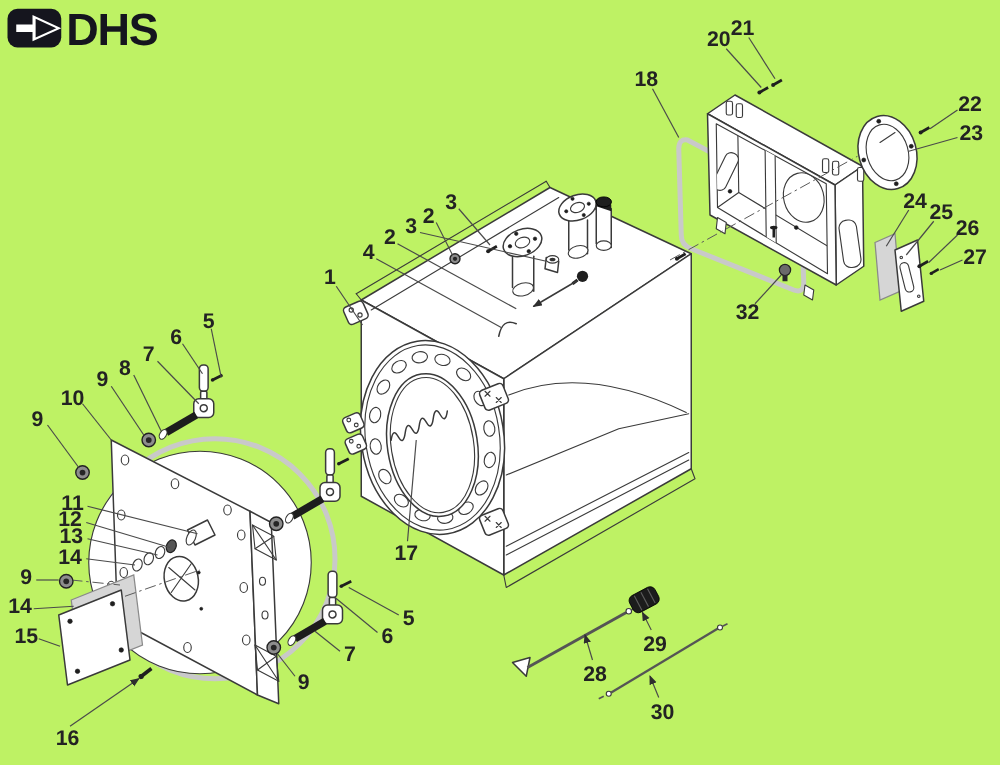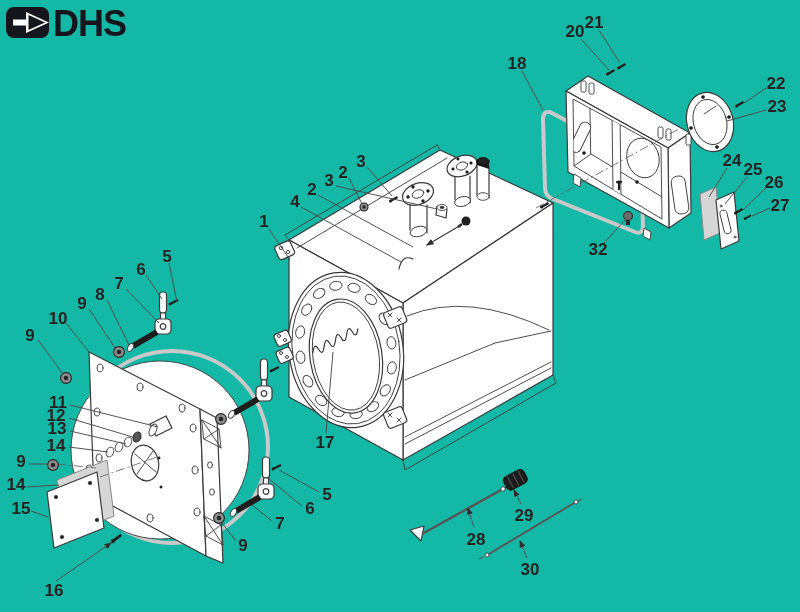--- a/index.html
+++ b/index.html
@@ -1,16 +1,16 @@
 <!DOCTYPE html>
 <html><head>
 <meta charset="utf-8">
 <style>
   html,body{margin:0;padding:0;background:#fff;}
-  .stage{position:relative;width:800px;height:612px;background:#14b8a6;overflow:hidden;
+  .stage{position:relative;width:800px;height:612px;background:#bef264;overflow:hidden;
          font-family:"Liberation Sans",sans-serif;}
   svg{position:absolute;left:0;top:0;}
   .s  {fill:none;stroke:#3a3a3a;stroke-width:1.2;stroke-linejoin:round;stroke-linecap:round;}
   .st {fill:none;stroke:#3a3a3a;stroke-width:0.9;stroke-linejoin:round;stroke-linecap:round;}
   .sw {fill:#ffffff;stroke:#3a3a3a;stroke-width:1.2;stroke-linejoin:round;}
   .swt{fill:#ffffff;stroke:#3a3a3a;stroke-width:0.9;stroke-linejoin:round;}
   .dk {fill:#1f1f1f;stroke:#1f1f1f;stroke-width:0.5;}
   .rod{stroke:#1d1d1d;stroke-width:6;stroke-linecap:butt;fill:none;}
   .ldr{stroke:#4a4a4a;stroke-width:0.95;fill:none;}
   .lbl{font:bold 17px "Liberation Sans",sans-serif;fill:#232323;}

